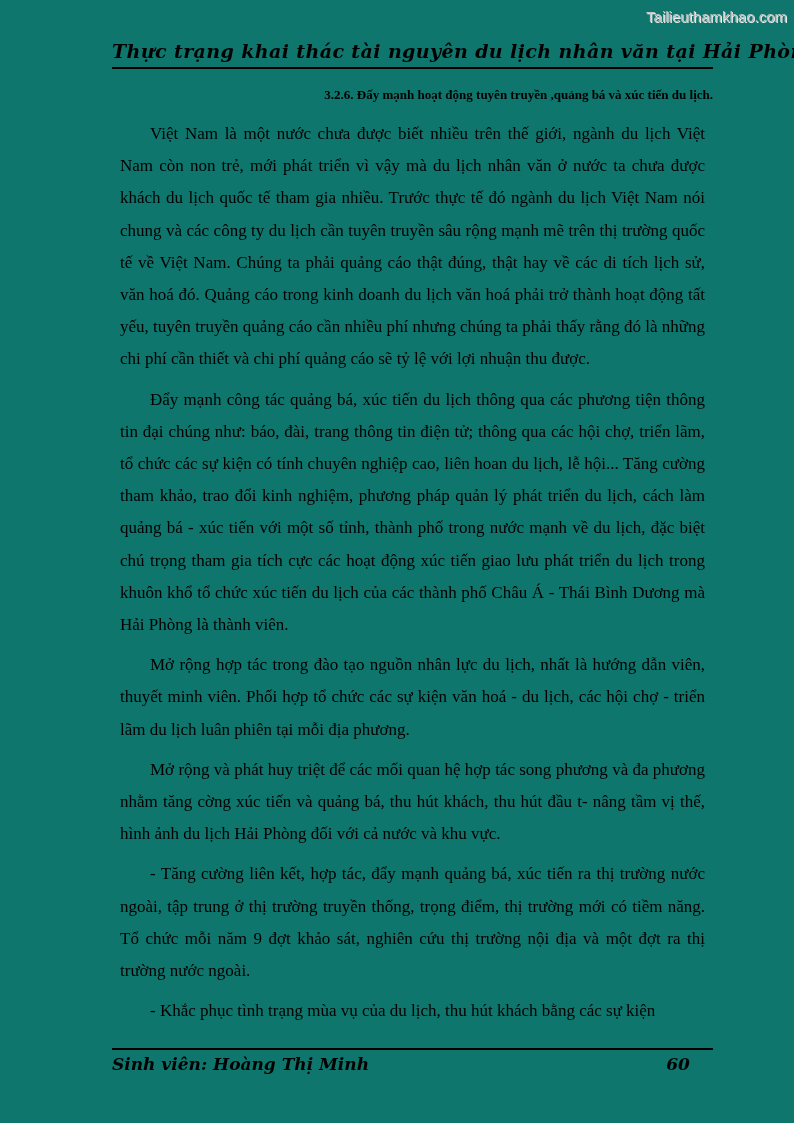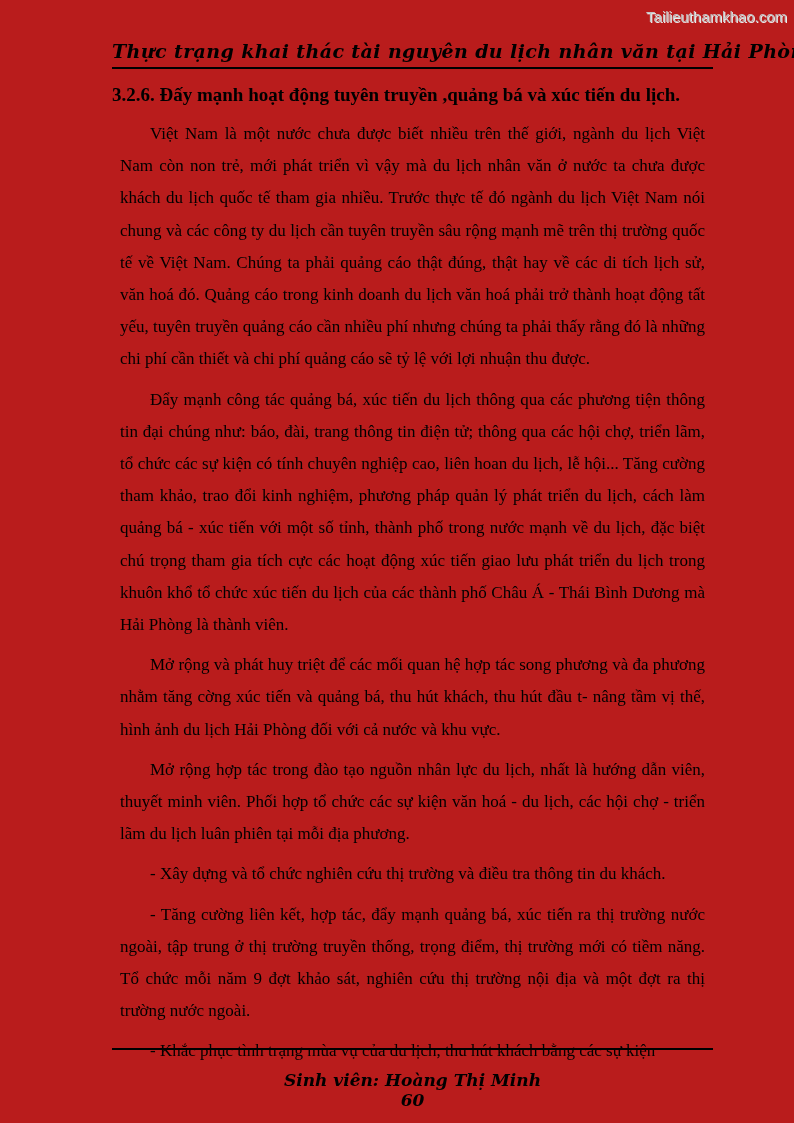--- a/index.html
+++ b/index.html
@@ -1,21 +1,21 @@
 <!DOCTYPE html>
 <html><head>
   <meta charset="utf-8">
   <style>
     * { box-sizing: border-box; }
     html, body { margin: 0; padding: 0; background: #ffffff; }
     .page {
       position: relative;
       width: 794px;
       height: 1123px;
-      background: #b91c1c;
+      background: #0f766e;
       color: #000000;
       font-family: "Liberation Serif", serif;
       overflow: hidden;
       margin: 0 auto;
     }
     .watermark {
       position: absolute;
       top: 8px;
       right: 7px;
       font-family: "Liberation Sans", sans-serif;
@@ -41,47 +41,46 @@
       white-space: nowrap;
     }
     .content {
       position: absolute;
       top: 74px;
       left: 112px;
       width: 601px;
     }
     .section-heading {
       font-family: "Liberation Serif", serif;
-      font-size: 19px;
+      font-size: 13px;
       font-weight: bold;
       line-height: 30px;
       margin: 6px 0 7px 0;
-      text-align: left;
+      text-align: right;
     }
     .content p {
       margin: 8px;
       font-size: 17px;
       line-height: 32.2px;
       text-align: justify;
       text-indent: 30px;
     }
     .footer {
       position: absolute;
       top: 1048px;
       left: 112px;
       width: 601px;
       border-top: 2px solid #000000;
-      padding-top: 20px;
+      padding-top: 4px;
       display: flex;
-      align-items: center;
+      align-items: flex-end;
       font-family: "DejaVu Serif", serif;
       font-style: italic;
       font-weight: bold;
       font-size: 17px;
-      flex-direction: column;
     }
     .f-left  { flex: 1; text-align: left; }
     .f-center{ width: 70px; text-align: center; font-size: 17px; }
     .f-right { flex: 1; text-align: right; }
   </style>
 </head>
 <body>
 
 <div class="page">
 
@@ -91,25 +90,24 @@
     <div class="header-title">Thực trạng khai thác tài nguyên du lịch nhân văn tại Hải Phòng</div>
   </div>
 
   <div class="content">
     <h2 class="section-heading">3.2.6. Đấy mạnh hoạt động tuyên truyền ,quảng bá và xúc tiến du lịch.</h2>
 
     <p>Việt Nam là một nước chưa được biết nhiều trên thế giới, ngành du lịch Việt Nam còn non trẻ, mới phát triển vì vậy mà du lịch nhân văn ở nước ta chưa được khách du lịch quốc tế tham gia nhiều. Trước thực tế đó ngành du lịch Việt Nam nói chung và các công ty du lịch cần tuyên truyền sâu rộng mạnh mẽ trên thị trường quốc tế về Việt Nam. Chúng ta phải quảng cáo thật đúng, thật hay về các di tích lịch sử, văn hoá đó. Quảng cáo trong kinh doanh du lịch văn hoá phải trở thành hoạt động tất yếu, tuyên truyền quảng cáo cần nhiều phí nhưng chúng ta phải thấy rằng đó là những chi phí cần thiết và chi phí quảng cáo sẽ tỷ lệ với lợi nhuận thu được.</p>
 
     <p>Đẩy mạnh công tác quảng bá, xúc tiến du lịch thông qua các phương tiện thông tin đại chúng như: báo, đài, trang thông tin điện tử; thông qua các hội chợ, triển lãm, tổ chức các sự kiện có tính chuyên nghiệp cao, liên hoan du lịch, lễ hội... Tăng cường tham khảo, trao đổi kinh nghiệm, phương pháp quản lý phát triển du lịch, cách làm quảng bá - xúc tiến với một số tỉnh, thành phố trong nước mạnh về du lịch, đặc biệt chú trọng tham gia tích cực các hoạt động xúc tiến giao lưu phát triển du lịch trong khuôn  khổ tổ chức xúc tiến du lịch của các thành phố Châu Á - Thái Bình Dương mà Hải Phòng là thành viên.</p>
 
+    <p>Mở  rộng hợp tác trong đào tạo nguồn nhân lực du lịch, nhất là  hướng dẫn viên, thuyết minh viên. Phối hợp tổ chức các sự kiện văn hoá - du lịch, các hội chợ - triển lãm du lịch luân phiên tại mỗi địa phương.</p>
+
     <p>Mở  rộng và phát huy triệt để các mối quan hệ hợp tác song phương và đa phương nhằm tăng cờng xúc tiến và quảng bá, thu hút khách, thu hút đầu t-  nâng tầm vị thế, hình ảnh du lịch Hải Phòng đối với cả nước và khu vực.</p>
 
-    <p>Mở  rộng hợp tác trong đào tạo nguồn nhân lực du lịch, nhất là  hướng dẫn viên, thuyết minh viên. Phối hợp tổ chức các sự kiện văn hoá - du lịch, các hội chợ - triển lãm du lịch luân phiên tại mỗi địa phương.</p>
-
-    <p>- Xây dựng và tổ chức nghiên cứu thị trường và điều tra thông tin du khách.</p>
 
     <p>- Tăng cường liên kết, hợp tác, đẩy mạnh quảng bá, xúc tiến ra thị trường nước ngoài, tập trung ở thị trường truyền thống, trọng điểm, thị trường mới có tiềm năng. Tổ chức mỗi năm 9 đợt khảo sát, nghiên cứu thị trường nội địa và một đợt ra thị trường nước ngoài.</p>
 
     <p>- Khắc phục tình trạng mùa vụ của du lịch, thu hút khách bằng các sự kiện</p>
   </div>
 
   <div class="footer">
     <span class="f-left">Sinh viên: Hoàng Thị Minh</span>
     <span class="f-center">60</span>
   </div>

